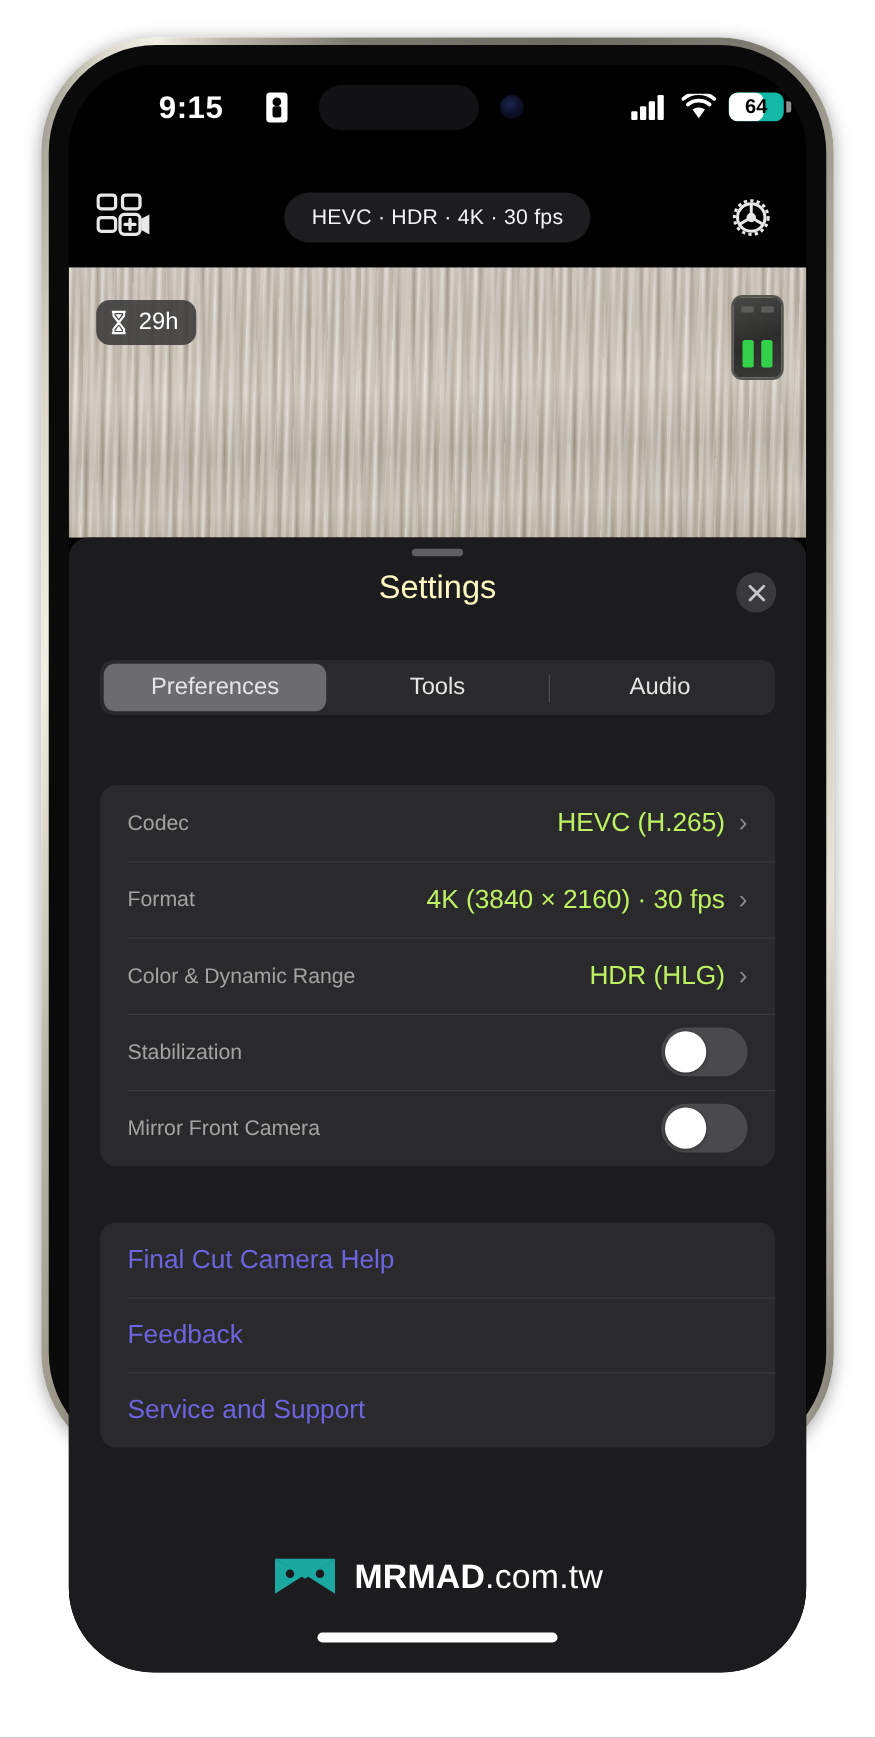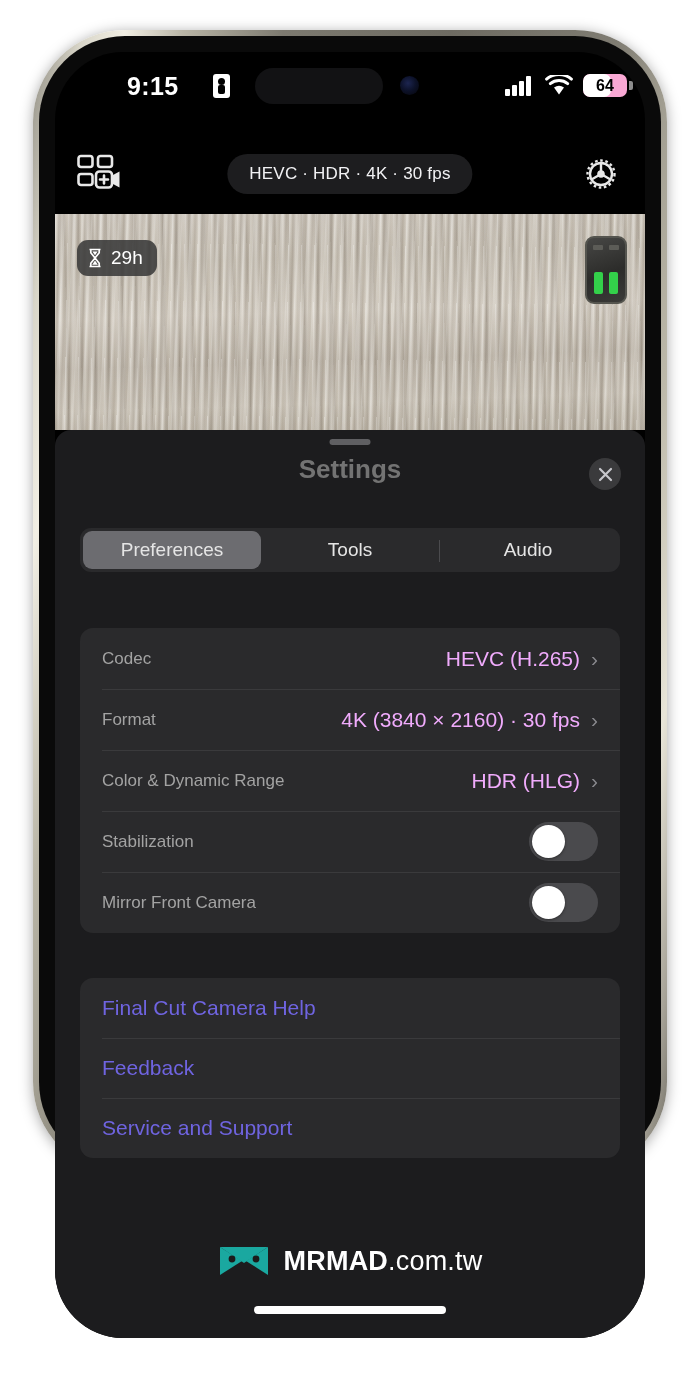--- a/index.html
+++ b/index.html
@@ -89,21 +89,21 @@
     position: absolute; bottom: 0; width: 5px; background: #fff; border-radius: 1px;
   }
   #cellular-bars i:nth-child(1){ left:0;  height:7px; }
   #cellular-bars i:nth-child(2){ left:7px; height:11px; }
   #cellular-bars i:nth-child(3){ left:14px;height:15px; }
   #cellular-bars i:nth-child(4){ left:21px;height:20px; }
   #wifi-icon { position: absolute; right: 72px; top: 23px; width: 28px; height: 21px; }
   #battery {
     position: absolute; right: 18px; top: 22px;
     width: 44px; height: 23px; border-radius: 7px;
-    background: #f9a8d4; overflow: hidden;
+    background: #14b8a6; overflow: hidden;
   }
   #battery-fill {
     position: absolute; left: 0; top: 0; bottom: 0;
     background: #ffffff; border-radius: 7px;
   }
   #battery-pct {
     position: absolute; left: 0; top: 0; width: 100%;
     line-height: 23px; text-align: center;
     font-size: 16px; font-weight: 700; color: #000;
   }
@@ -182,22 +182,22 @@
     background: #1c1c1e;
     border-radius: 16px 16px 0 0;
   }
   #sheet-grabber {
     position: absolute; left: 50%; top: 9px; transform: translateX(-50%);
     width: 41px; height: 6px; border-radius: 3px;
     background: #5f5f62;
   }
   #sheet-title {
     position: absolute; left: 0; top: 24px; width: 100%;
-    text-align: center; color: #737373;
-    font-size: 26px; font-weight: 700;
+    text-align: center; color: #fef9c3;
+    font-size: 26px; font-weight: 400;
   }
   #close-button {
     position: absolute; right: 24px; top: 28px;
     width: 32px; height: 32px; border-radius: 50%;
     background: #3a3a3c;
     display: flex; align-items: center; justify-content: center;
   }
 
   
   #segmented-control {
@@ -230,21 +230,21 @@
     position: relative;
     height: 61px; padding: 0 22px;
     display: flex; align-items: center; justify-content: space-between;
   }
   .row + .row::before {
     content: ""; position: absolute; left: 22px; right: 0; top: 0;
     height: 1px; background: #3a3a3c;
   }
   .row-label { color: #a3a3a3; font-size: 17px; }
   .row-right { display: flex; align-items: center; gap: 11px; }
-  .row-value { color: #f0abfc; font-size: 21px; }
+  .row-value { color: #bef264; font-size: 21px; }
   .chevron { color: #89898e; font-size: 21px; line-height: 1; }
 
   .link-row { height: 60px; }
   .link-label { font-size: 21px; color: #6f64e0; }
 
   .toggle {
     width: 69px; height: 39px; border-radius: 20px;
     background: #4a4a4d; position: relative;
   }
   .toggle .knob {

